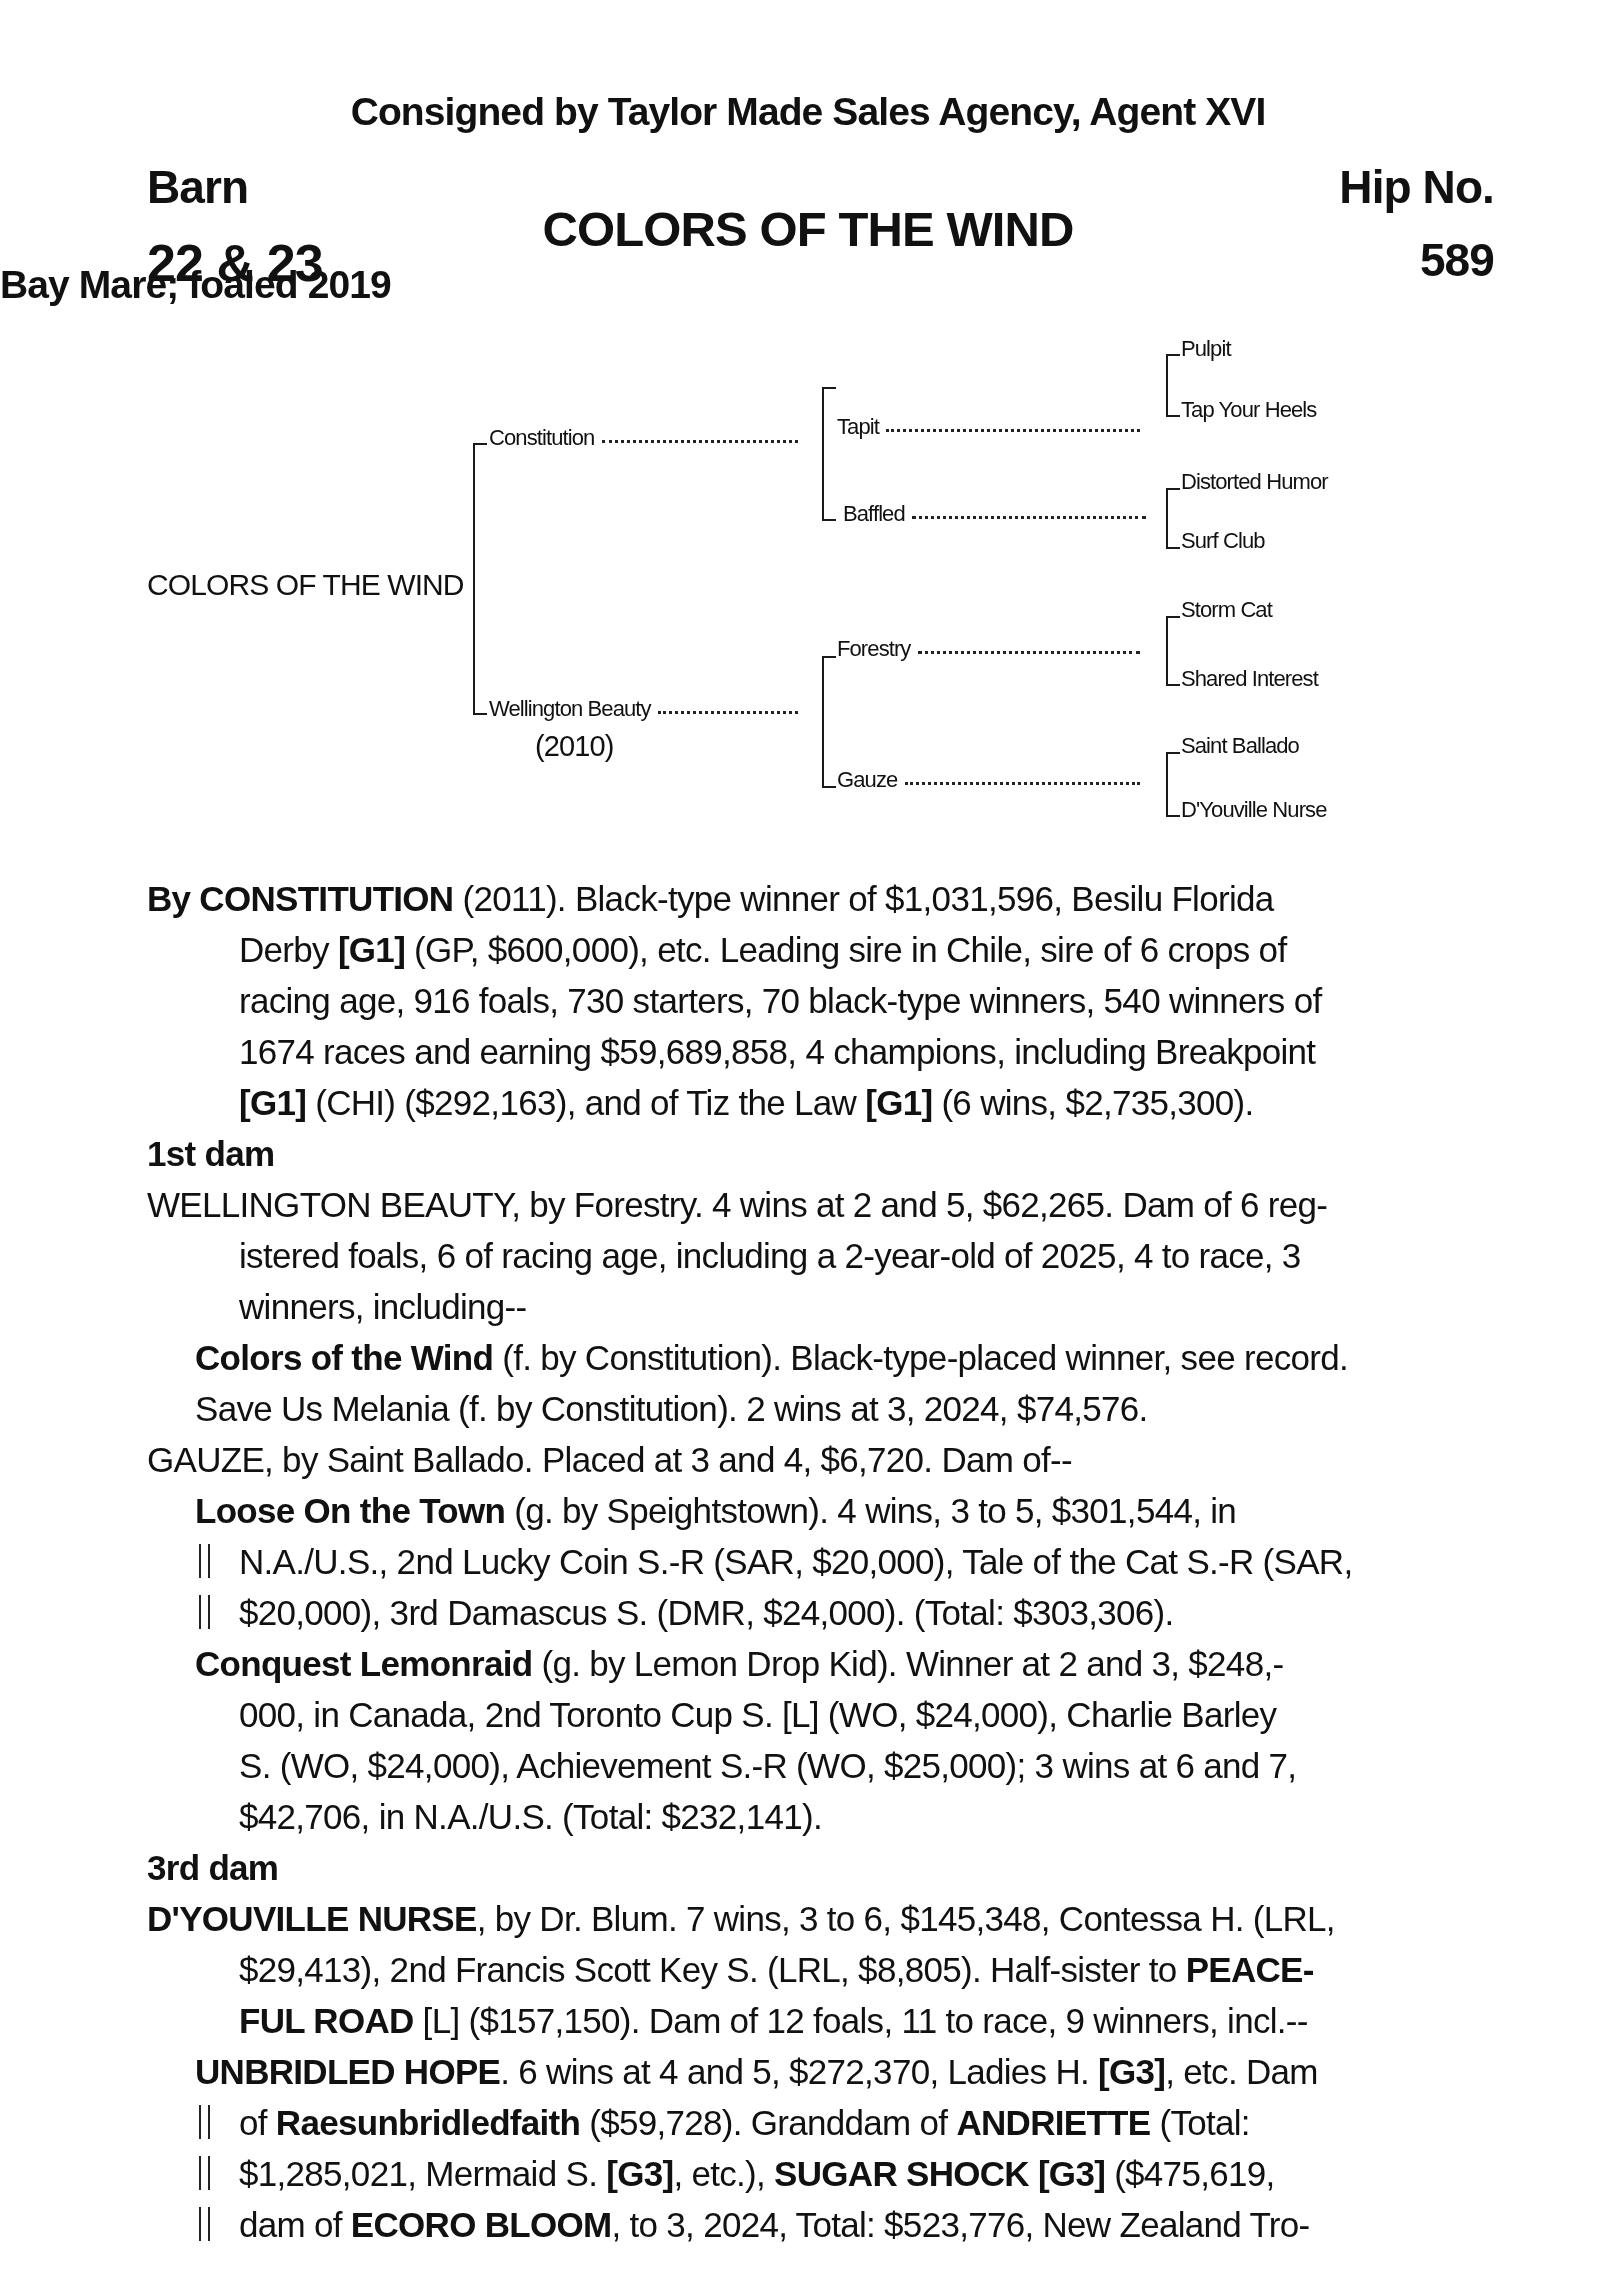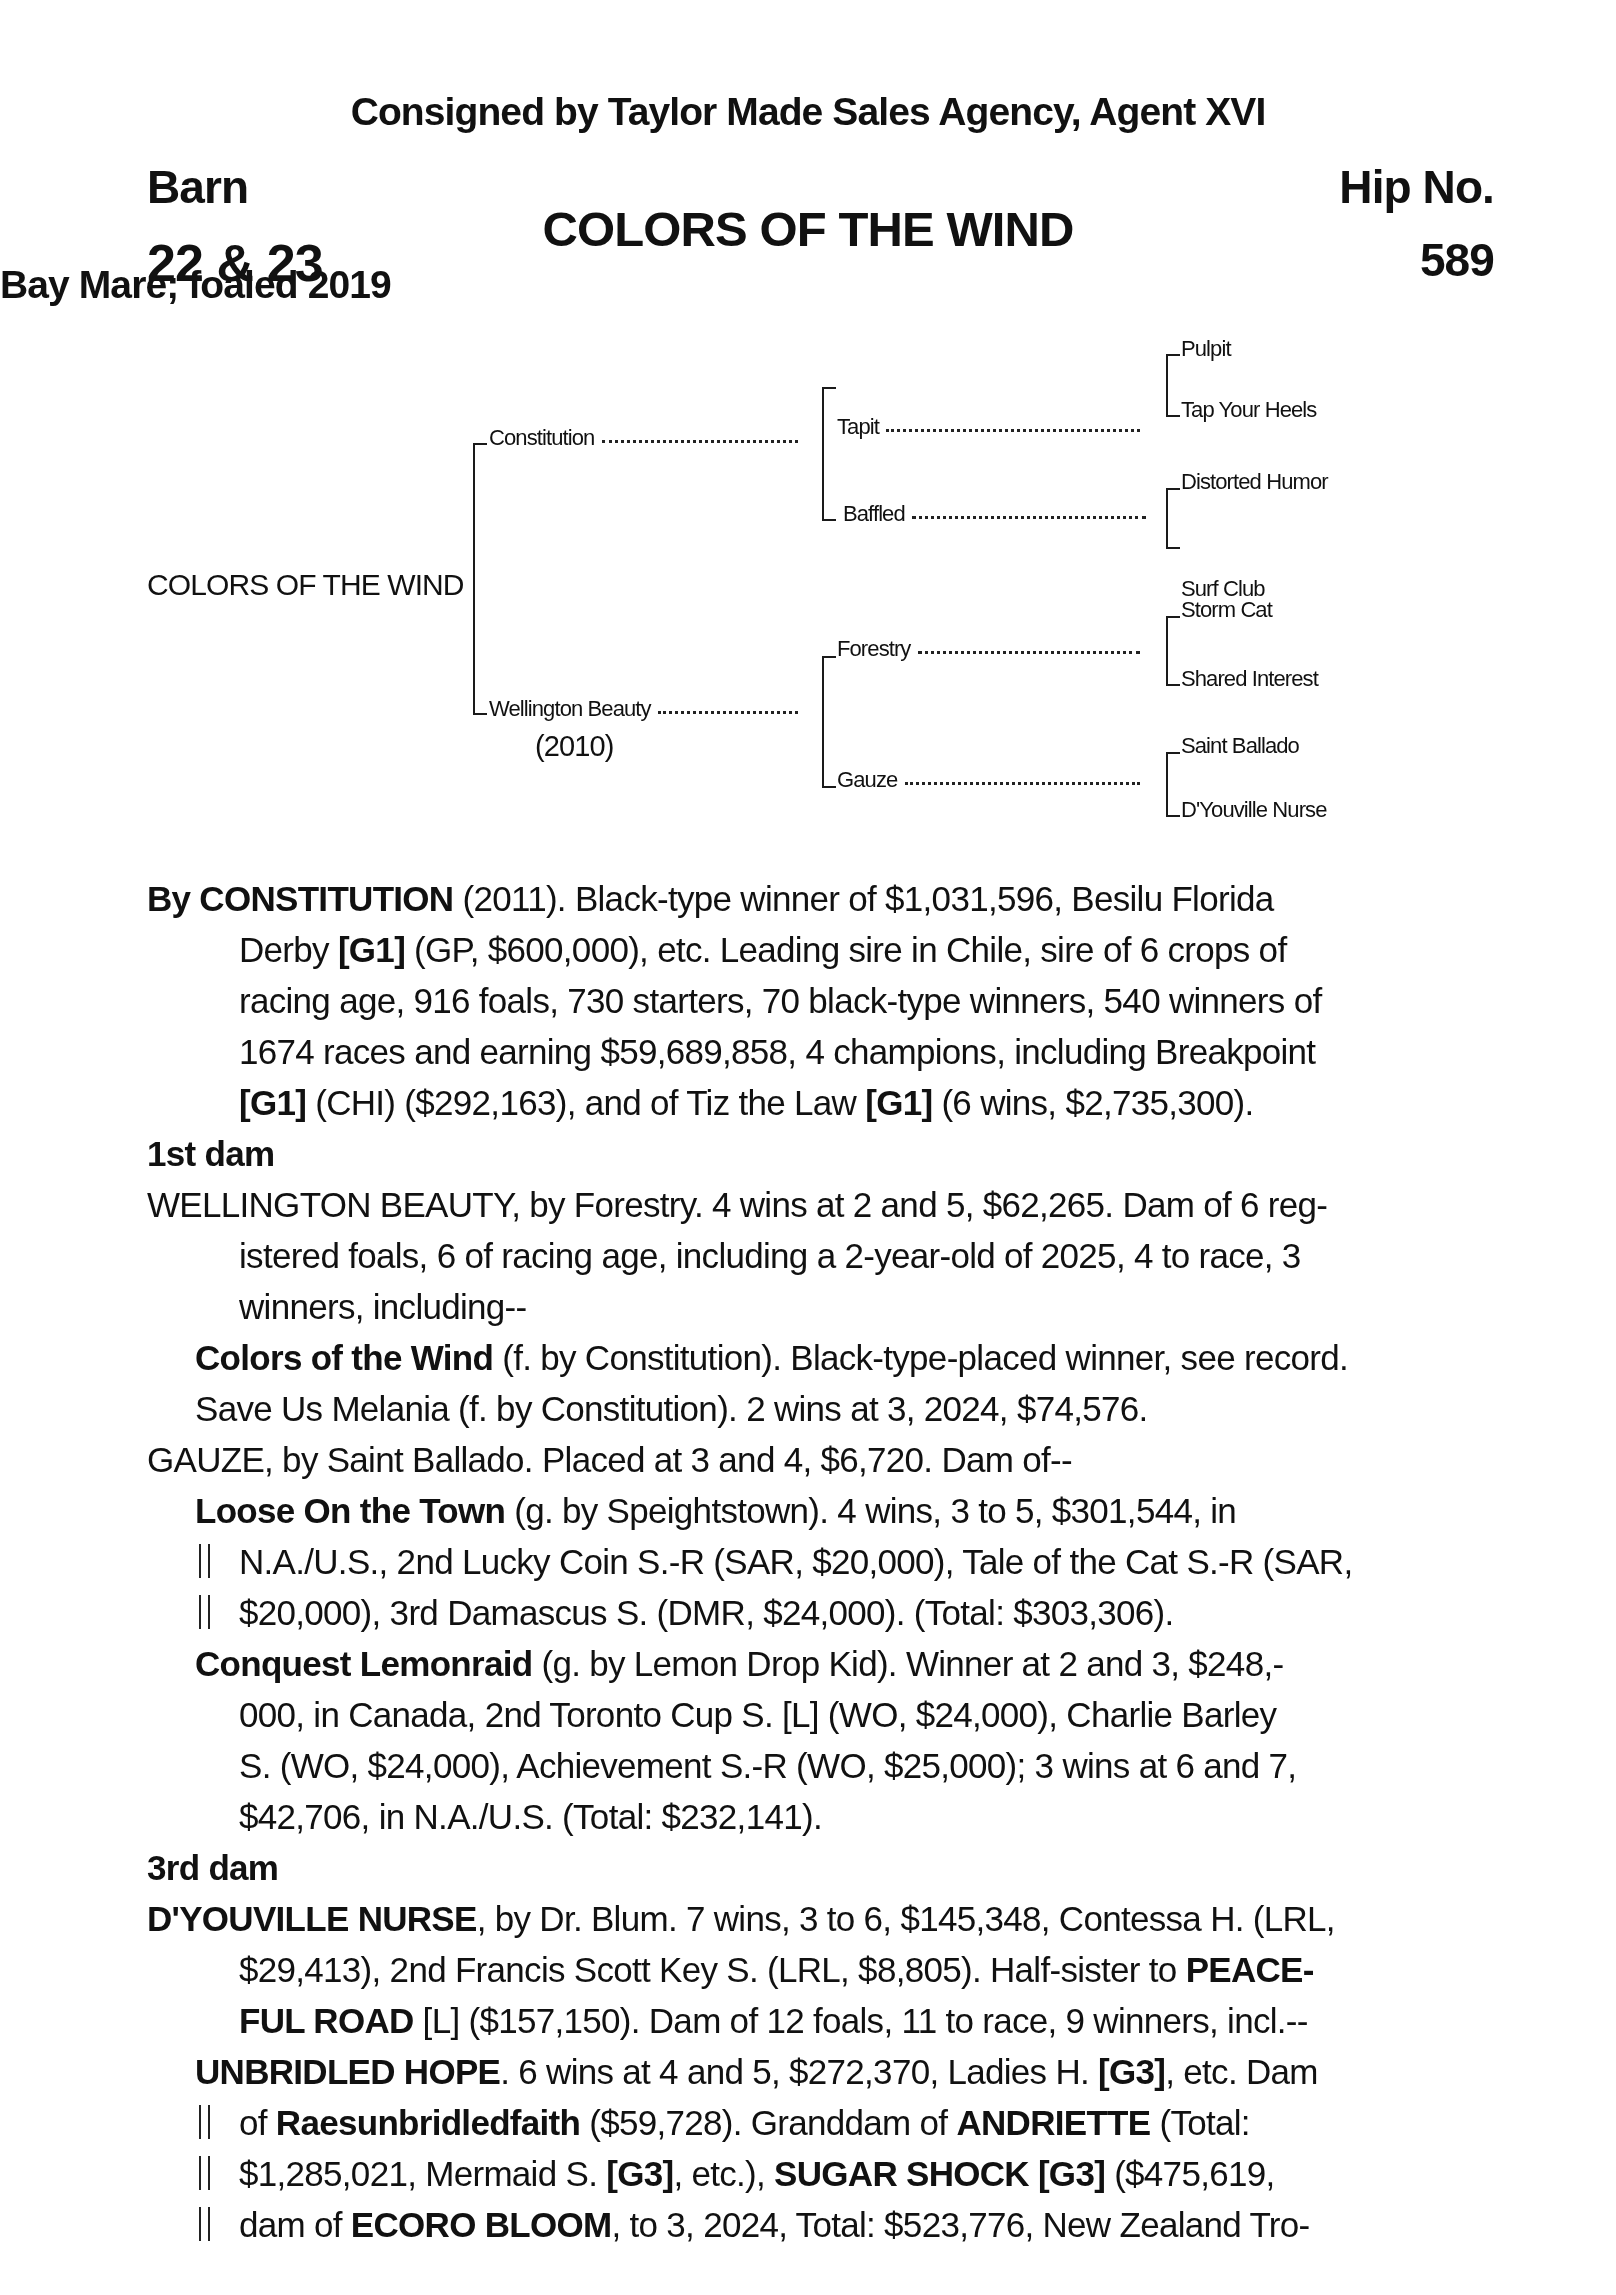--- a/index.html
+++ b/index.html
@@ -84,21 +84,21 @@
   .pos-sire     { left: 489px; top: 426px;  width: 312px; }
   .pos-dam      { left: 489px; top: 697px; width: 312px; justify-content: center; }
   .pos-dam-year { left: 535px; top: 730px; }
   .pos-ss  { left: 837px; top: 369px;  width: 306px; margin-top: 46px; }
   .pos-sd  { left: 843px; top: 502px; width: 306px; }
   .pos-ds  { left: 837px; top: 637px; width: 306px; }
   .pos-dd  { left: 837px; top: 768px; width: 306px; }
   .pos-sss { left: 1181px; top: 337px; }
   .pos-ssd { left: 1181px; top: 398px; }
   .pos-sds { left: 1181px; top: 470px; }
-  .pos-sdd { left: 1181px; top: 529px; margin-top: 48px; }
+  .pos-sdd { left: 1181px; top: 529px; }
   .pos-dss { left: 1181px; top: 598px; }
   .pos-dsd { left: 1181px; top: 667px; }
   .pos-dds { left: 1181px; top: 734px; }
   .pos-ddd { left: 1181px; top: 798px; }
   
   #body-text {
     position: absolute;
     left: 147px; top: 873px;
     width: 1359px;
   }

